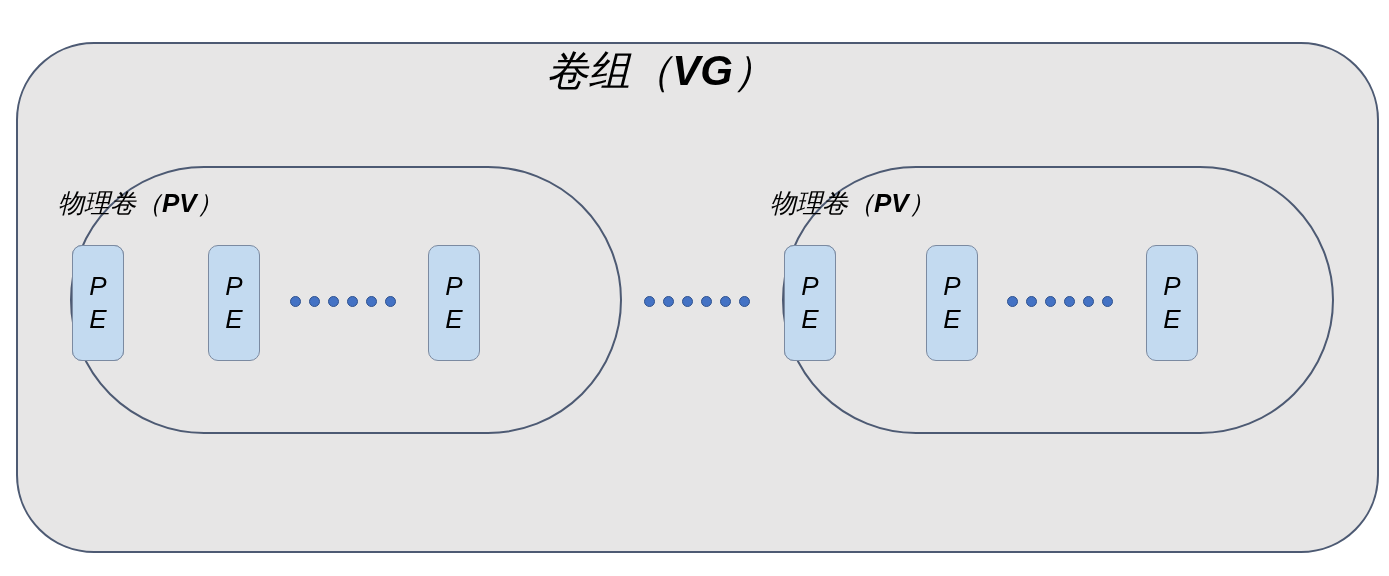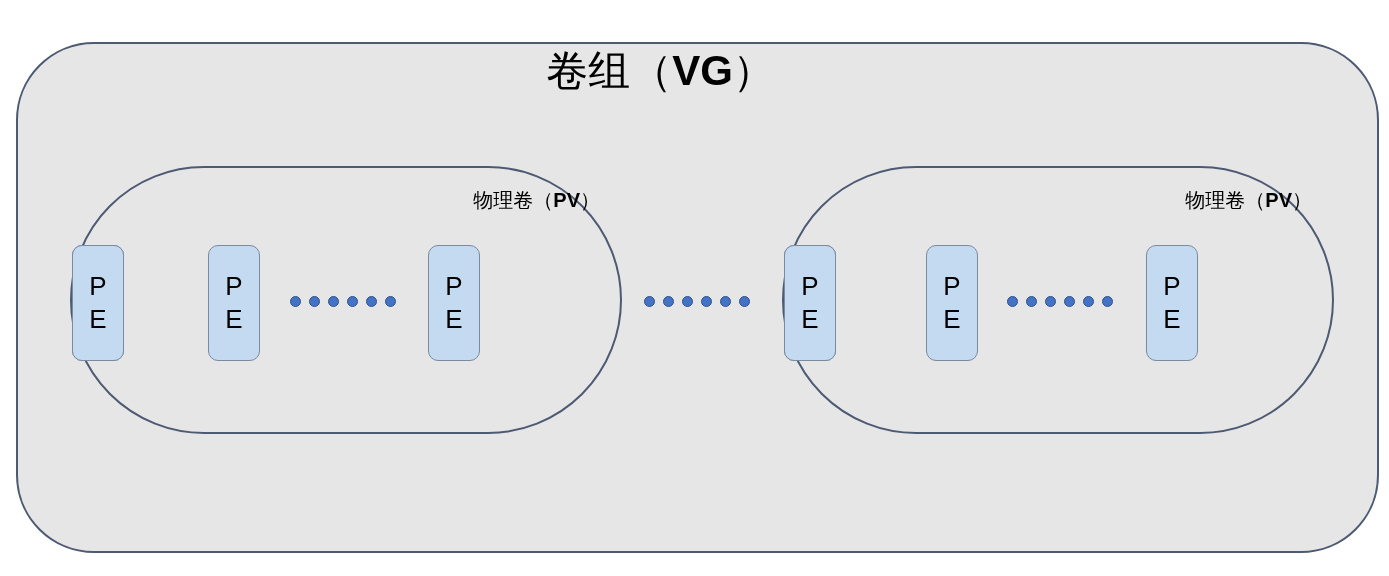--- a/index.html
+++ b/index.html
@@ -3,42 +3,42 @@
 <meta charset="utf-8">
 <style>
   :root{
     --canvas-bg:#ffffff; --vg-fill:#e7e6e6; --outline:#4d5a73;
     --pe-fill:#c3daf0; --pe-border:#7b8aa1; --dot-fill:#4472c4;
     --dot-border:#2f528f; --text:#000000;
   }
   *{margin:0;padding:0;box-sizing:border-box;}
   html,body{width:1389px;height:576px;overflow:hidden;}
   body{background:var(--canvas-bg);font-family:"Liberation Sans","DejaVu Sans",sans-serif;color:var(--text);}
-  .stage{position:relative;width:1171px;height:576px;background:var(--canvas-bg);}
+  .stage{position:relative;width:1171px;height:576px;background:var(--canvas-bg);font-style:italic;}
 
   .vg{
     position:absolute;left:16px;top:42px;width:1363px;height:511px;
     background:var(--vg-fill);border:2px solid var(--outline);border-radius:78px;
   }
   .vg-title{
     position:absolute;top:2px;left:0;width:100%;text-align:center;
     font-size:42px;line-height:1.18;transform:translateX(-37px);
     white-space:nowrap;
   }
   .vg-title .acr{font-weight:bold;}
 
   .pv{
     position:absolute;top:122px;width:552px;height:268px;
     border:2px solid var(--outline);border-radius:134px;background:transparent;
   }
   .pv.pv-1{left:52px;}
   .pv.pv-2{left:764px;}
   .pv-label{
-    position:absolute;top:20px;left:10px;width:100%;text-align:right;
-    font-size:20px;line-height:1.2;transform:translateX(-30px);
+    position:absolute;top:20px;left:16px;width:100%;text-align:left;
+    font-size:26px;line-height:1.2;transform:translateX(-30px);
     white-space:nowrap;
   }
   .pv-label .acr{font-weight:bold;}
 
   .pe{
     position:absolute;top:77px;width:52px;height:116px;
     background:var(--pe-fill);border:1.5px solid var(--pe-border);border-radius:10px;
     display:flex;flex-direction:column;align-items:center;justify-content:center;
     font-size:26px;line-height:1.27;
   }

